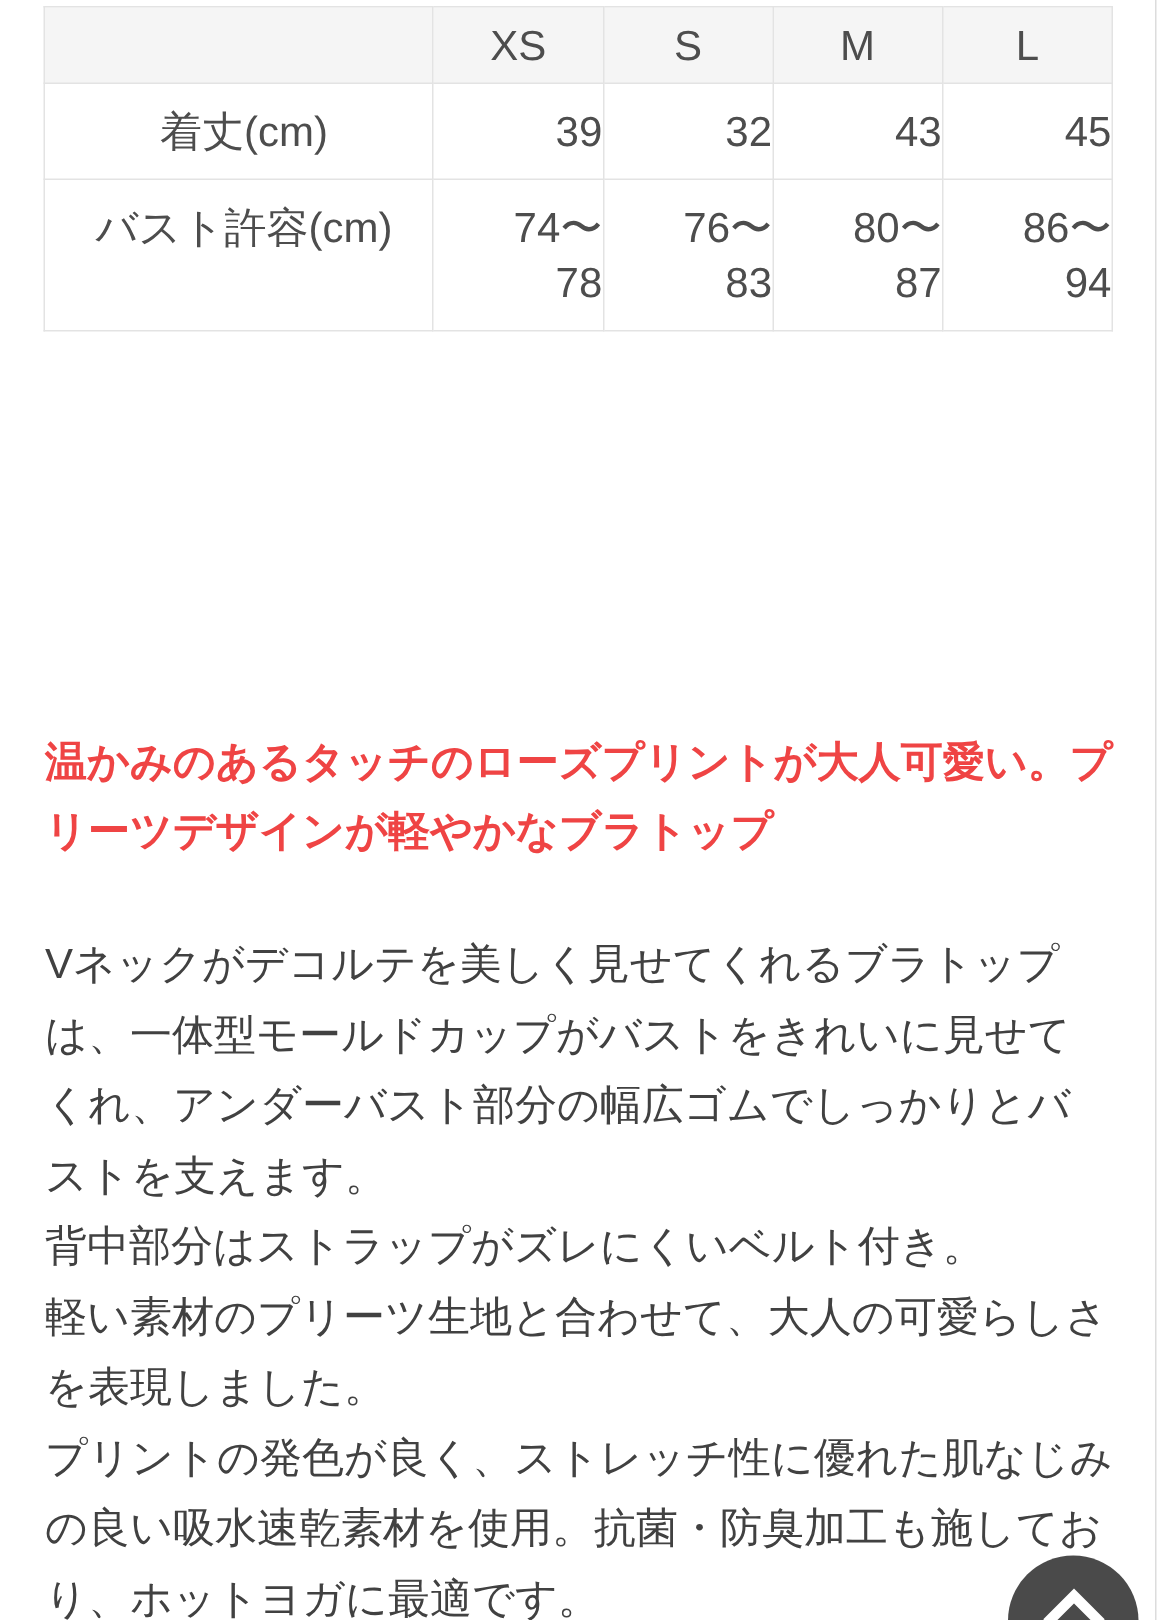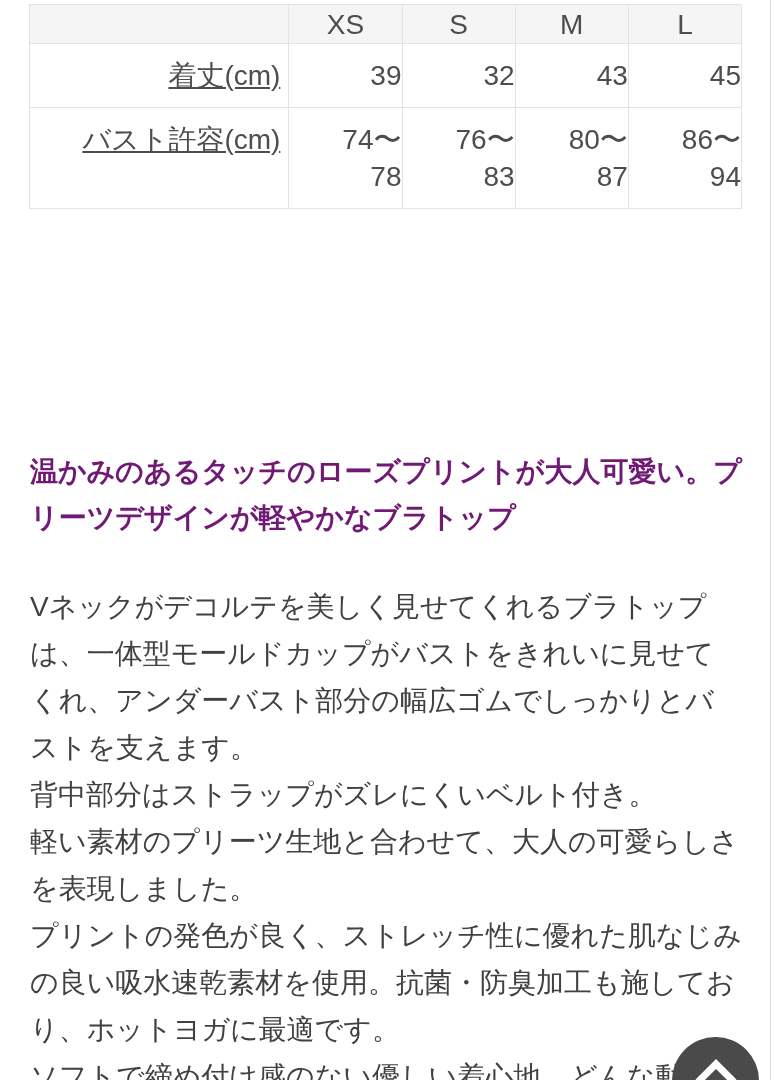--- a/index.html
+++ b/index.html
@@ -28,56 +28,56 @@
     font-size: 28px;
   }
   table.size-table th,
   table.size-table td {
     border: 1px solid #e3e3e3;
     font-weight: 400;
     line-height: 37px;
   }
   table.size-table thead th {
     background: #f5f5f5;
-    height: 39px;
+    height: 51px;
     text-align: center;
     vertical-align: middle;
   }
   table.size-table tbody td {
     vertical-align: top;
     padding-top: 13px;
     padding-bottom: 13px;
   }
   table.size-table tbody td.row-label {
-    text-align: right;
+    text-align: center;
     padding-left: 15px;
     padding-right: 8px;
-    text-decoration: underline;
   }
   table.size-table tbody td.cell-value {
     text-align: right;
   }
   .col-label { width: 259px; }
   .col-size  { width: 113px; }
 
   
   .description {
     position: absolute;
     left: 30px;
     top: 449px;
     width: 712px;
     color: #414141;
     font-size: 28px;
     line-height: 47px;
   }
   .description .heading {
     font-weight: 700;
-    color: #701a75;
+    color: #ef4444;
     line-height: 46px;
     margin-bottom: 42px;
+    margin-top: 36px;
   }
   .description .body-text {
     font-weight: 400;
   }
 
   
   .scroll-top {
     position: absolute;
     left: 672px;
     top: 1037px;

